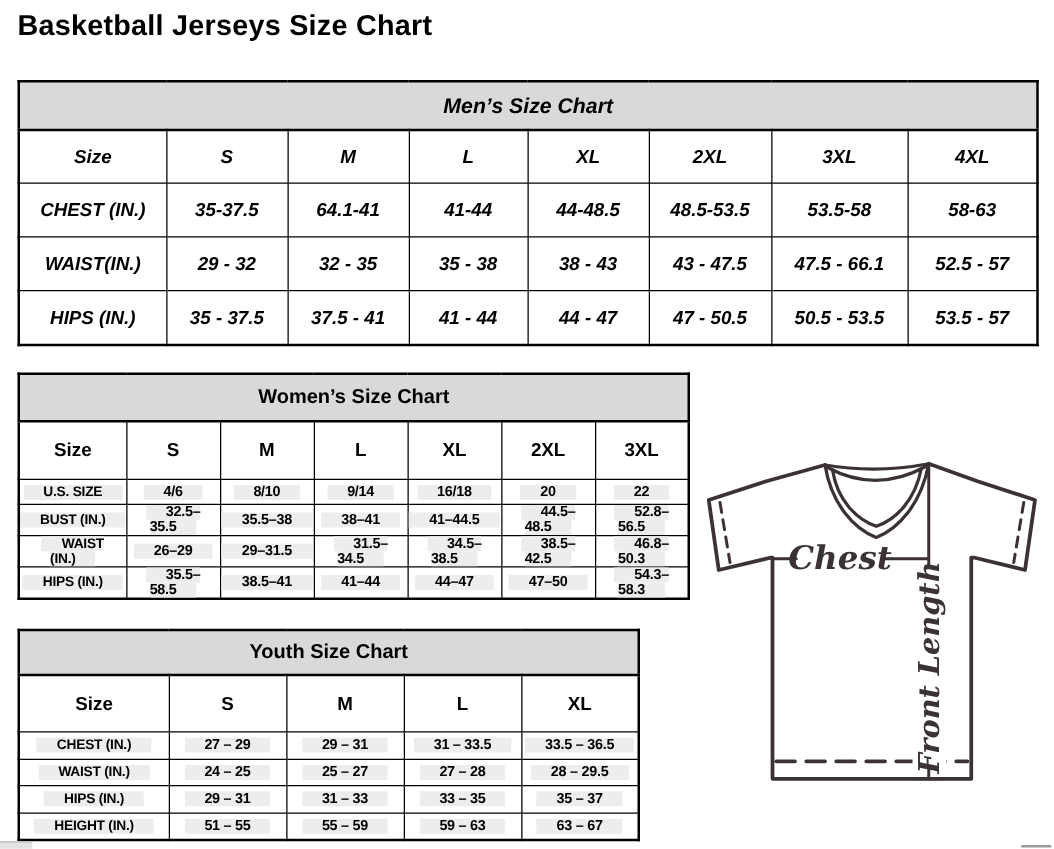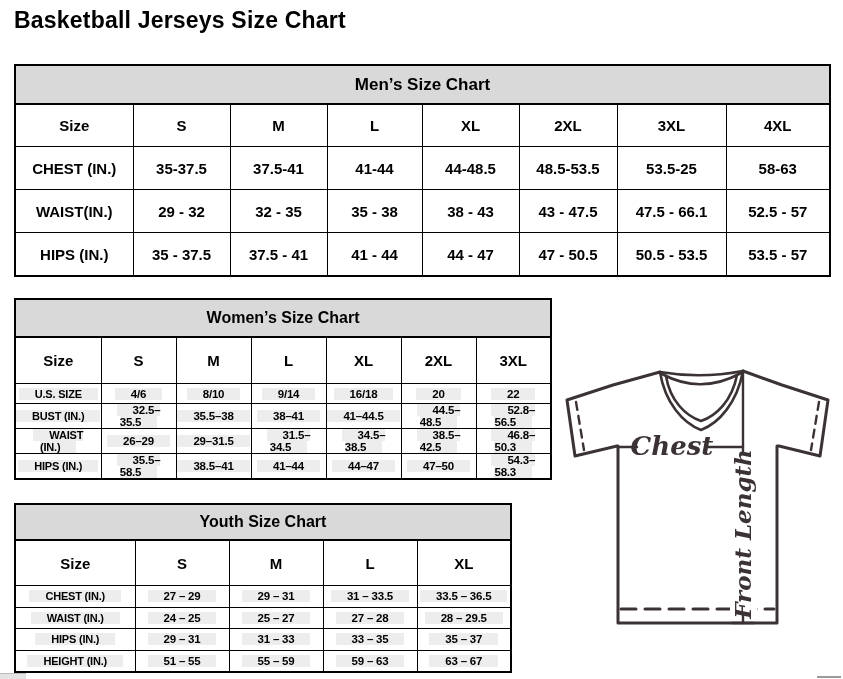--- a/index.html
+++ b/index.html
@@ -16,21 +16,21 @@
     border:2px solid #000;
   }
   th,td{border:1px solid #000;text-align:center;vertical-align:middle;padding:0;}
   th.title-cell{
     background:#d9d9d9;border-bottom:2px solid #000;font-weight:bold;
   }
   .col-head{font-weight:bold;}
   td{font-weight:bold;}
 
   
-  #men-table{left:14px;top:64px;width:815px;}
+  #men-table{left:14px;top:64px;width:815px;font-style:italic;}
   #men-table .title-cell{height:37px;font-size:17px;}
   #men-table .col-head{height:41px;font-size:15px;}
   #men-table td{height:42px;font-size:15px;}
 
   
   #women-table{left:14px;top:298px;width:536px;}
   #women-table .title-cell{height:36px;font-size:16px;margin-top:33px;}
   #women-table .col-head{height:45px;font-size:15px;}
   #women-table td{height:19px;font-size:11.5px;letter-spacing:-0.2px;}
   #women-table .row-label{font-size:11px;}
@@ -85,25 +85,25 @@
         <th class="col-head">M</th>
         <th class="col-head">L</th>
         <th class="col-head">XL</th>
         <th class="col-head">2XL</th>
         <th class="col-head">3XL</th>
         <th class="col-head">4XL</th>
       </tr>
       <tr>
         <td class="row-label">CHEST (IN.)</td>
         <td class="val">35-37.5</td>
-        <td class="val">37.5-41</td>
+        <td class="val">64.1-41</td>
         <td class="val">41-44</td>
         <td class="val">44-48.5</td>
         <td class="val">48.5-53.5</td>
-        <td class="val">53.5-25</td>
+        <td class="val">53.5-58</td>
         <td class="val">58-63</td>
       </tr>
       <tr>
         <td class="row-label">WAIST(IN.)</td>
         <td class="val">29 - 32</td>
         <td class="val">32 - 35</td>
         <td class="val">35 - 38</td>
         <td class="val">38 - 43</td>
         <td class="val">43 - 47.5</td>
         <td class="val">47.5 - 66.1</td>

